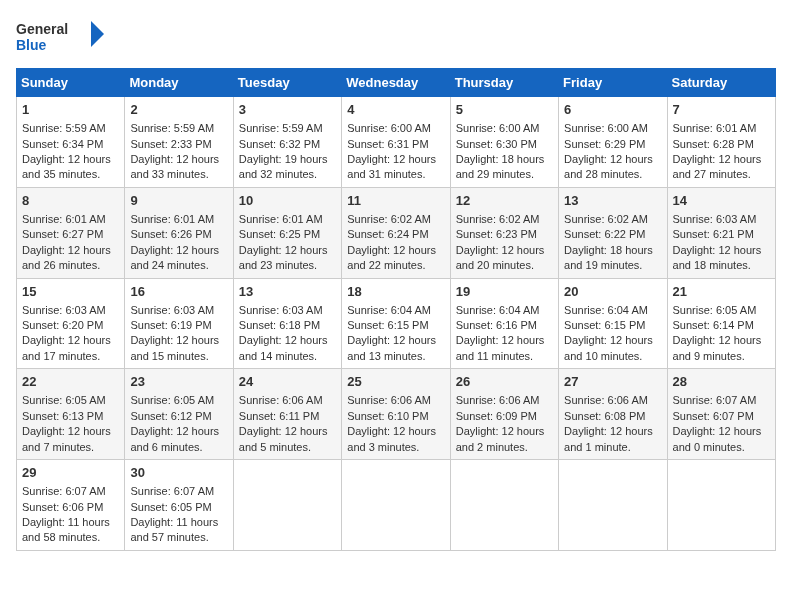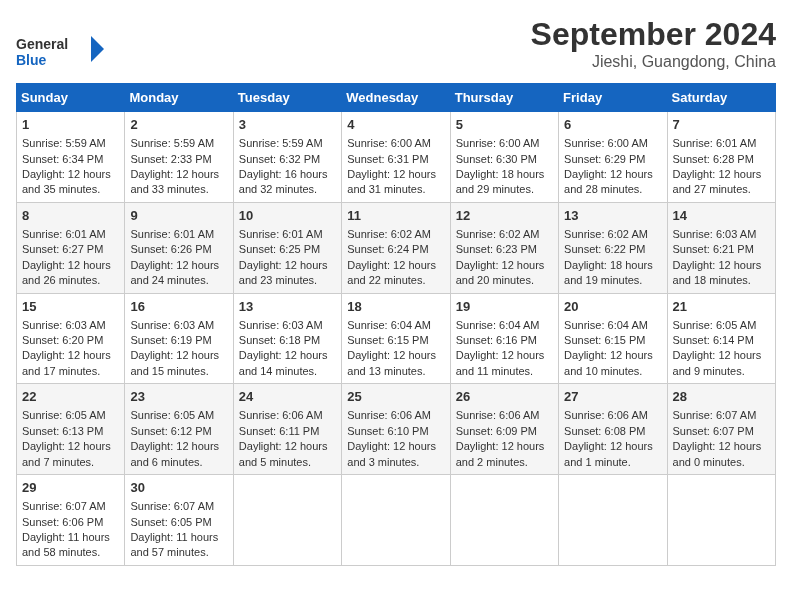--- a/index.html
+++ b/index.html
@@ -6,21 +6,21 @@
     body {
       font-family: Arial, sans-serif;
       background: #fff;
       width: 792px;
       min-height: 612px;
       padding: 16px;
     }
     .header {
       display: flex;
       justify-content: space-between;
-      align-items: flex-end;
+      align-items: center;
       margin-bottom: 12px;
     }
     .logo {
       display: flex;
       align-items: center;
       gap: 4px;
     }
     .title-block {
       text-align: right;
     }
@@ -79,43 +79,39 @@
 <body>
 
 <div class="header">
   <div class="logo">
 <svg width="90" height="40" viewBox="0 0 90 40">
   <text x="0" y="18" font-size="14" font-weight="bold" fill="#333" font-family="Arial">General</text>
   <text x="0" y="34" font-size="14" font-weight="bold" fill="#1565c0" font-family="Arial">Blue</text>
   <polygon points="75,5 88,18 75,31" fill="#1565c0"></polygon>
 </svg>
     </div>
-  <div class="title-block">
-    <div class="month-year">September 2024</div>
-    <div class="location">Jieshi, Guangdong, China</div>
-  </div>
 </div>
 
 <table class="calendar-table">
   <thead>
     <tr>
       <th>Sunday</th>
       <th>Monday</th>
       <th>Tuesday</th>
       <th>Wednesday</th>
       <th>Thursday</th>
       <th>Friday</th>
       <th>Saturday</th>
     </tr>
   </thead>
   <tbody id="calendar-body">
   <tr>
         <td><span class="day-number">1</span><span>Sunrise: 5:59 AM</span><br><span>Sunset: 6:34 PM</span><br><span>Daylight: 12 hours and 35 minutes.</span></td>
         <td><span class="day-number">2</span><span>Sunrise: 5:59 AM</span><br><span>Sunset: 2:33 PM</span><br><span>Daylight: 12 hours and 33 minutes.</span></td>
-        <td><span class="day-number">3</span><span>Sunrise: 5:59 AM</span><br><span>Sunset: 6:32 PM</span><br><span>Daylight: 16 hours and 32 minutes.</span></td>
+        <td><span class="day-number">3</span><span>Sunrise: 5:59 AM</span><br><span>Sunset: 6:32 PM</span><br><span>Daylight: 19 hours and 32 minutes.</span></td>
         <td><span class="day-number">4</span><span>Sunrise: 6:00 AM</span><br><span>Sunset: 6:31 PM</span><br><span>Daylight: 12 hours and 31 minutes.</span></td>
         <td><span class="day-number">5</span><span>Sunrise: 6:00 AM</span><br><span>Sunset: 6:30 PM</span><br><span>Daylight: 18 hours and 29 minutes.</span></td>
         <td><span class="day-number">6</span><span>Sunrise: 6:00 AM</span><br><span>Sunset: 6:29 PM</span><br><span>Daylight: 12 hours and 28 minutes.</span></td>
         <td><span class="day-number">7</span><span>Sunrise: 6:01 AM</span><br><span>Sunset: 6:28 PM</span><br><span>Daylight: 12 hours and 27 minutes.</span></td>
       </tr>
       <tr>
         <td><span class="day-number">8</span><span>Sunrise: 6:01 AM</span><br><span>Sunset: 6:27 PM</span><br><span>Daylight: 12 hours and 26 minutes.</span></td>
         <td><span class="day-number">9</span><span>Sunrise: 6:01 AM</span><br><span>Sunset: 6:26 PM</span><br><span>Daylight: 12 hours and 24 minutes.</span></td>
         <td><span class="day-number">10</span><span>Sunrise: 6:01 AM</span><br><span>Sunset: 6:25 PM</span><br><span>Daylight: 12 hours and 23 minutes.</span></td>
         <td><span class="day-number">11</span><span>Sunrise: 6:02 AM</span><br><span>Sunset: 6:24 PM</span><br><span>Daylight: 12 hours and 22 minutes.</span></td>

